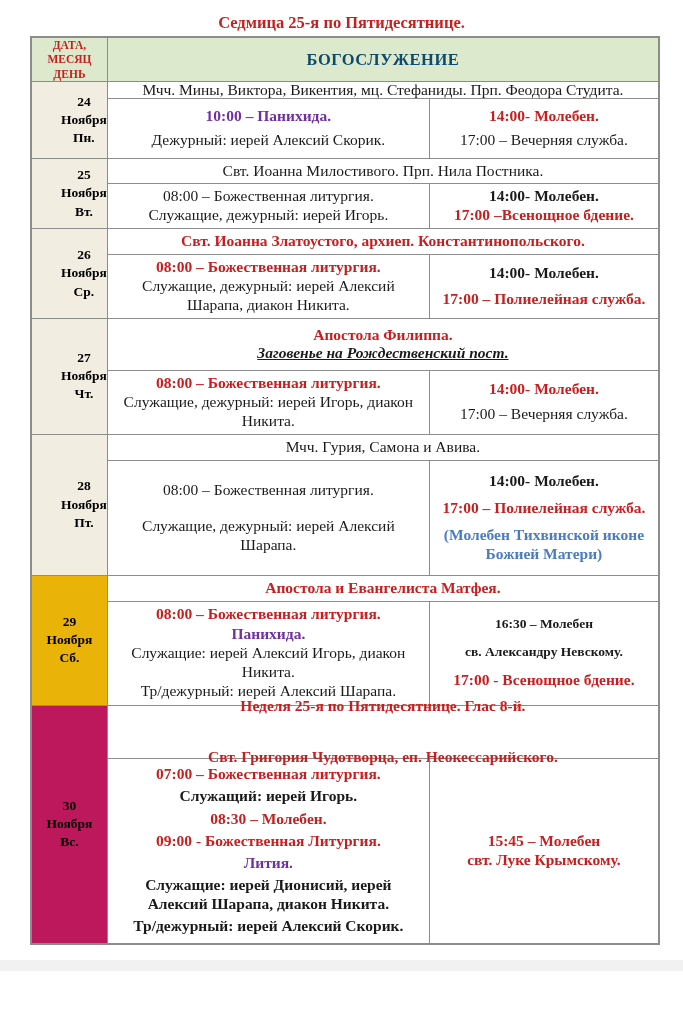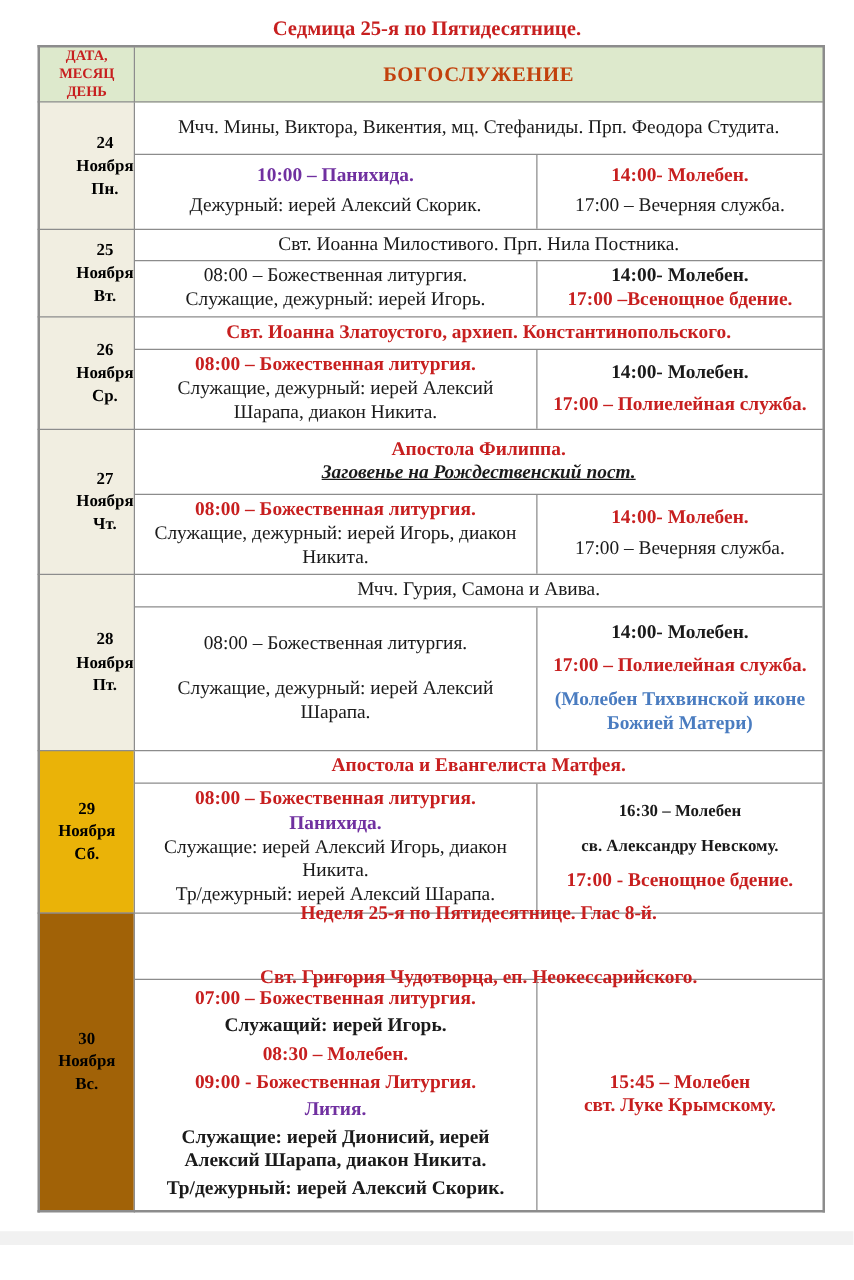--- a/index.html
+++ b/index.html
@@ -10,44 +10,44 @@
   .subtitle { text-align:center; color:#c71f1f; font-weight:bold; font-size:16.5px; margin-top:13px; margin-bottom:3px; }
 
   table.sched { border-collapse:collapse; margin-left:30px; width:630px; }
   table.sched td { border:1px solid #8c8c8c; vertical-align:middle; }
   .outer { border:2px solid #8c8c8c; }
 
   .datecol { width:73px; text-align:center; font-weight:bold; font-size:13.5px; line-height:1.35; }
   .bg-green { background:#dde9cc; }
   .bg-cream { background:#f1eee1;padding-left:29px; }
   .bg-blue  { background:#eab308; }
-  .bg-peach { background:#a16207; }
+  .bg-peach { background:#be185d; }
 
   .hdr-date { color:#c71f1f; font-size:11.5px; line-height:1.25; height:40px; }
-  .hdr-serv { color:#c2410c; font-weight:bold; font-size:16.5px; text-align:center; letter-spacing:0.5px; }
+  .hdr-serv { color:#0c4a6e; font-weight:bold; font-size:16.5px; text-align:center; letter-spacing:0.5px; }
 
   .content { padding:0; }
   .dayhead { border-bottom:1px solid #8c8c8c; text-align:center; padding:2px 4px;
              display:flex; flex-direction:column; justify-content:center; }
   .split { display:flex; }
   .lcell { width:322px; border-right:1px solid #8c8c8c;font-family:Liberation Serif, serif; }
   .rcell { flex:1; }
   .lcell, .rcell { display:flex; flex-direction:column; justify-content:space-evenly;
                    align-items:center; text-align:center; padding:3px 6px; }
 
   .ln { font-size:15.5px; line-height:1.22; }
   .blk  { color:#1a1a1a; }
   .blkb { color:#1a1a1a; font-weight:bold; }
   .red  { color:#c71f1f; font-weight:bold; }
   .pur  { color:#7030a0; font-weight:bold; }
   .blue { color:#4a7cc0; font-weight:bold; }
   .biu  { color:#1a1a1a; font-weight:bold; font-style:italic; text-decoration:underline; }
   .sm   { font-size:13.5px; }
 
-  .r0 .dayhead { height:42px; } .r0 .split { min-height:59px; }
+  .r0 .dayhead { height:17px; } .r0 .split { min-height:59px; }
   .r1 .dayhead { height:25px; } .r1 .split { min-height:39px; }
   .r2 .dayhead { height:26px; } .r2 .split { min-height:63px; }
   .r3 .dayhead { height:52px; } .r3 .split { min-height:53px; }
   .r4 .dayhead { height:26px; } .r4 .split { min-height:114px; }
   .r5 .dayhead { height:26px; } .r5 .split { min-height:103px; }
   .r6 .dayhead { height:53px;gap:32px; } .r6 .split { min-height:184px; }
 
   .scan-band { width:683px; height:11px; background:#f1f1f1; margin-top:15px; }
 </style>
 </head>

